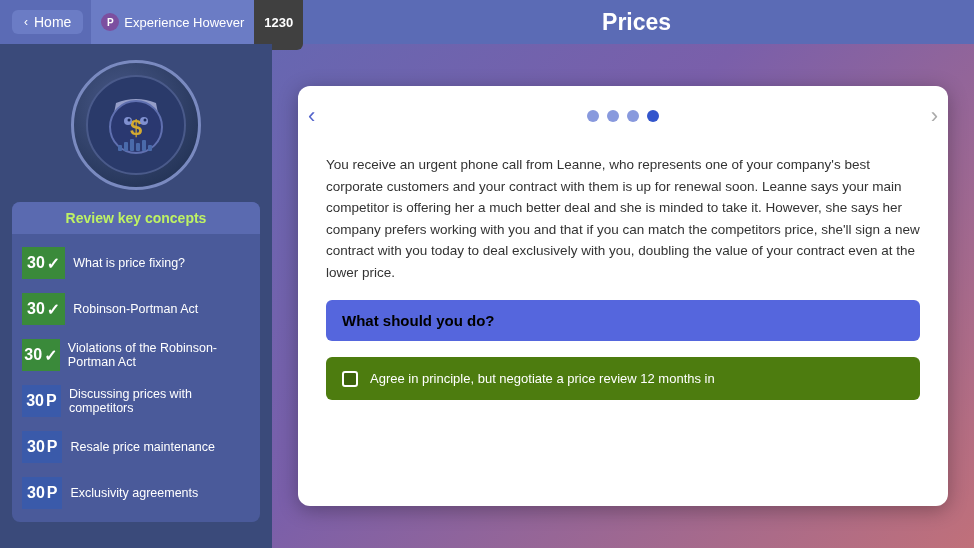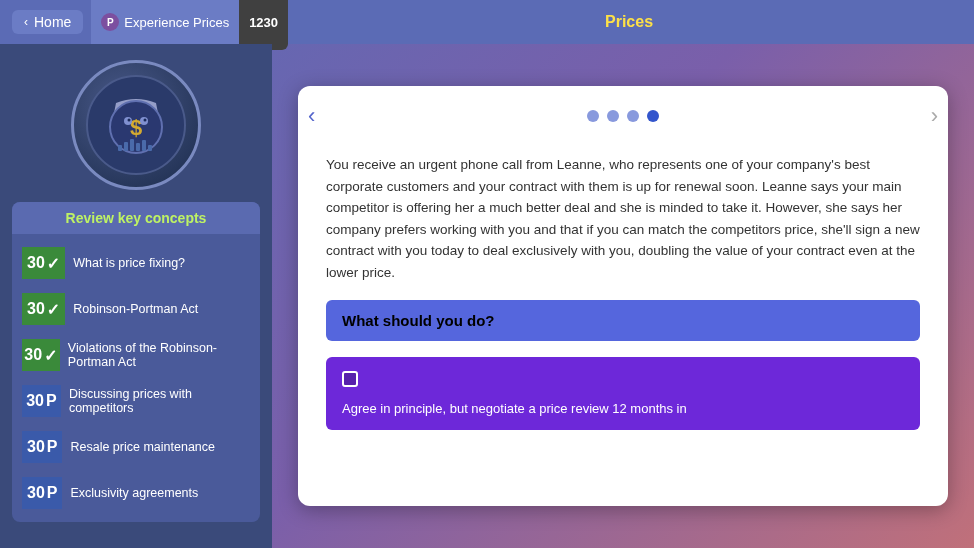--- a/index.html
+++ b/index.html
@@ -59,22 +59,22 @@
     .topbar-xp-value {
       background: #404040;
       color: white;
       padding: 20px 10px;
       font-size: 13px;
       font-weight: bold;
     }
     .topbar-title {
       flex: 1;
       text-align: center;
-      color: #fde047;
-      font-size: 16px;
+      color: #ffffff;
+      font-size: 23px;
       font-weight: bold;
     }
 
     
     .main-layout {
       display: flex;
       height: 504px;
       background: linear-gradient(135deg, #5b6bb5 0%, #7a5faa 50%, #c0707a 100%);
     }
 
@@ -243,36 +243,35 @@
     .answer-option .checkbox {
       width: 16px;
       height: 16px;
       min-width: 16px;
       border: 2px solid white;
       border-radius: 3px;
       margin-top: 2px;
       background: rgba(0,0,0,0.2);
     }
     .answer-option.darker {
-      background: #6d28d9;
-      flex-direction: column;
+      background: #4d7c0f;
     }
   </style>
 </head>
 <body>
 
 <div class="topbar">
   <div class="topbar-home">
     <span class="chevron-left">‹</span>
     <span>Home</span>
   </div>
   <div class="topbar-xp">
     <div class="topbar-xp-label">
       <span class="xp-icon">P</span>
-      <span>Experience Prices</span>
+      <span>Experience However</span>
     </div>
     <div class="topbar-xp-value">1230</div>
   </div>
   <div class="topbar-title">Prices</div>
 </div>
 
 <div class="main-layout">
 
   <div class="sidebar">
 

